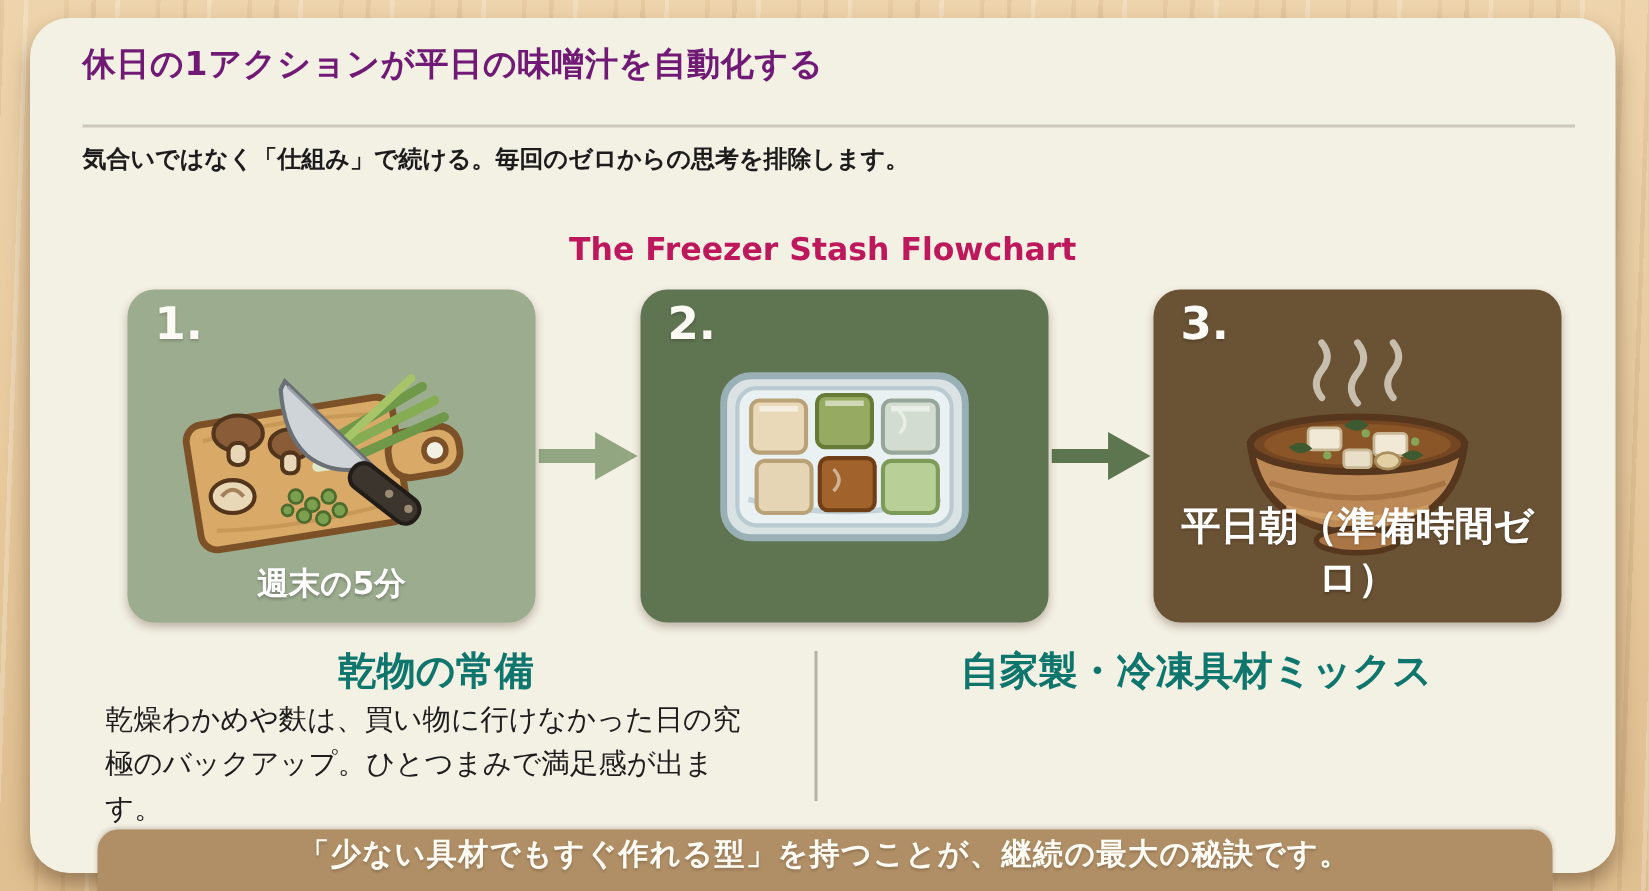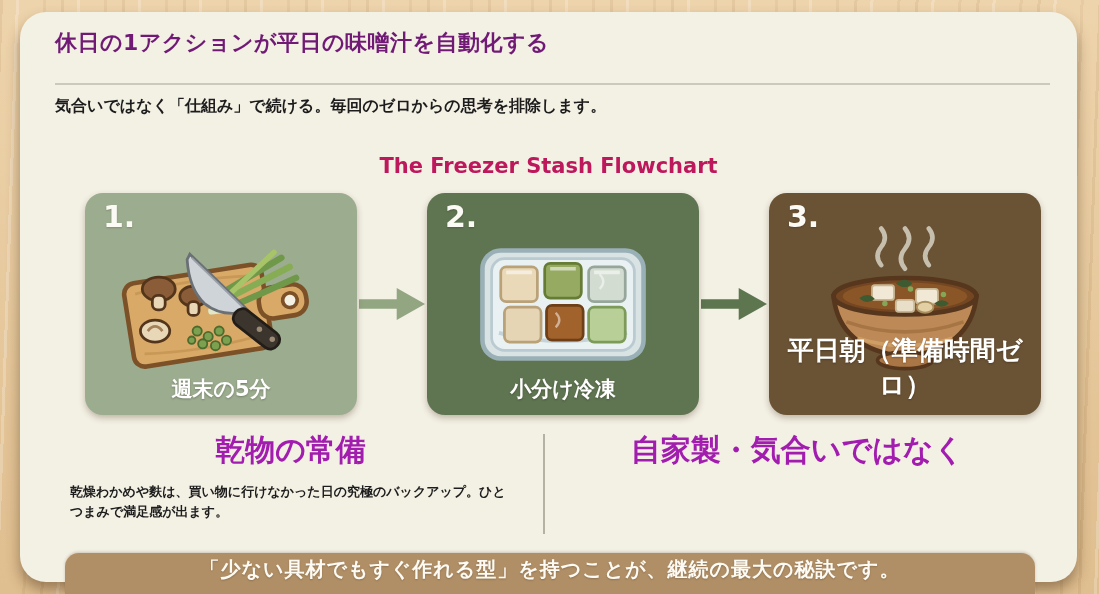--- a/index.html
+++ b/index.html
@@ -63,24 +63,24 @@
 
   .flow-arrow{ width:70px; display:flex; justify-content:center; }
   .arrow-1 svg .arrow-shape{ fill:#93a682; }
   .arrow-2 svg .arrow-shape{ fill:#5d7650; }
 
   .tips-row{
     position:absolute; left:18px; top:418px; width:1020px; display:flex; align-items:flex-start;
   }
   .tip-col{ width:505px; padding:0 22px; }
   .tip-heading{
-    text-align:center; font-size:30px; font-weight:800; color:#a21caf; margin-bottom:11px;
+    text-align:center; font-size:26px; font-weight:800; color:#0f766e; margin-bottom:1px;
   }
   .tip-body{
-    font-size:13px; line-height:1.55; font-weight:700; color:#1d1d1d; padding:0 10px;
+    font-size:19px; line-height:1.55; font-weight:400; color:#1d1d1d; padding:0 10px;
   }
   .tips-divider{ width:2px; height:100px; background:#b5b1a3; margin-top:4px; flex:none; }
 
   .footer-banner{
     position:absolute; left:65px; top:553px; width:970px; height:41px;
     background:#b18f66; border-radius:14px 14px 0 0;
     display:flex; align-items:center; justify-content:center;
     box-shadow:0 -1px 3px rgba(90,60,30,.25);
   }
   .footer-note{
@@ -170,21 +170,20 @@
               <rect x="110" y="44" width="40" height="38" rx="6" fill="#96ab61" stroke="#667c36"></rect>
               <rect x="158" y="48" width="40" height="38" rx="6" fill="#d3dcd0" stroke="#97a69a"></rect>
               <rect x="66" y="92" width="40" height="38" rx="6" fill="#e6d5b4" stroke="#b9a178"></rect>
               <rect x="112" y="90" width="40" height="38" rx="6" fill="#a2622c" stroke="#6e3f16"></rect>
               <rect x="158" y="92" width="40" height="38" rx="6" fill="#b8cf98" stroke="#7d9a58"></rect>
               <path d="M68 54 h28 M116 50 h28 M164 54 h28" stroke="#ffffff" stroke-width="4" opacity=".55"></path>
               <path d="M170 56 q8 8 0 16 M122 98 q8 8 0 16" stroke="#ffffff" stroke-width="2.5" opacity=".5" fill="none"></path>
             </g>
           </svg>
         </div>
-        <div class="step-label">小分け冷凍</div>
       </div>
 
       <div class="flow-arrow arrow-2">
         <svg width="66" height="44" viewBox="0 0 70 44">
           <path class="arrow-shape" d="M0 17 L40 17 L40 5 L70 22 L40 39 L40 27 L0 27 Z"></path>
         </svg>
       </div>
 
       <div class="step-card step-3">
         <div class="step-number">3.</div>
@@ -222,21 +221,21 @@
 
     </div>
 
     <div class="tips-row">
       <div class="tip-col">
         <div class="tip-heading">乾物の常備</div>
         <div class="tip-body">乾燥わかめや麩は、買い物に行けなかった日の究極のバックアップ。ひとつまみで満足感が出ます。</div>
       </div>
       <div class="tips-divider"></div>
       <div class="tip-col">
-        <div class="tip-heading">自家製・気合いではなく</div>
+        <div class="tip-heading">自家製・冷凍具材ミックス</div>
       </div>
     </div>
 
   </div>
 
   <div class="footer-banner">
     <div class="footer-note">「少ない具材でもすぐ作れる型」を持つことが、継続の最大の秘訣です。</div>
   </div>
 
 </div>

